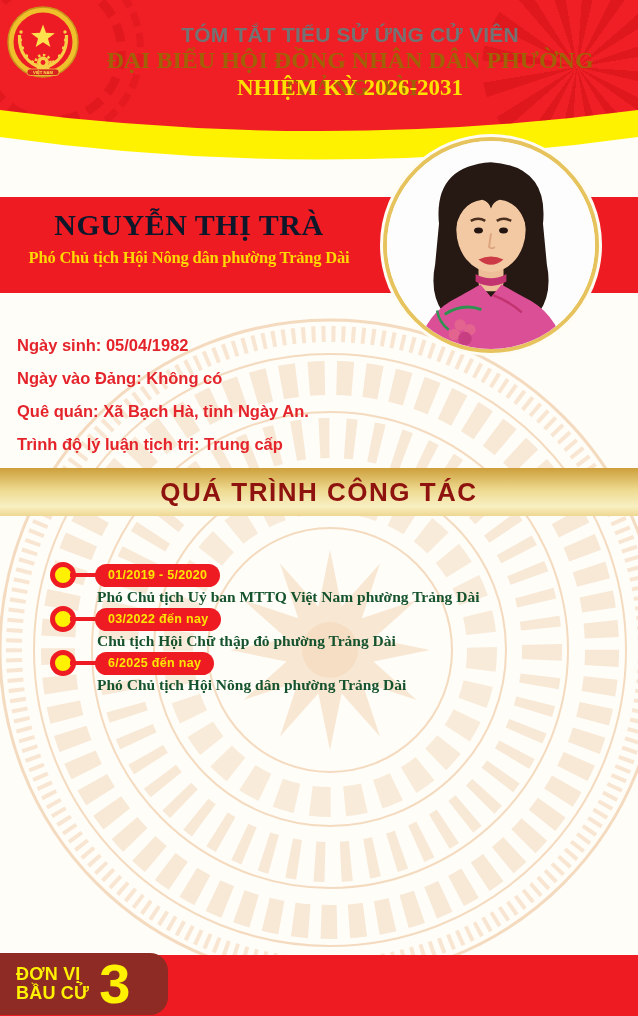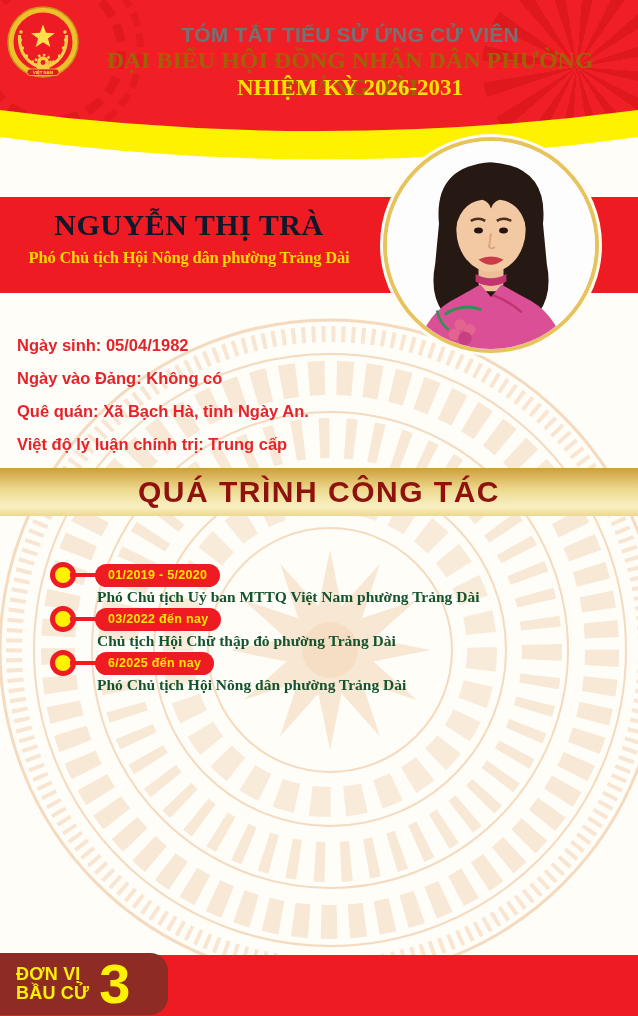--- a/index.html
+++ b/index.html
@@ -71,21 +71,21 @@
     color:#E4232B; white-space:nowrap;
   }
 
   
   .gold-band{
     left:0; top:468px; width:638px; height:48px; z-index:2;
     background:linear-gradient(180deg,#CD9F3B 0%,#EDD98F 45%,#F9F0C2 80%,#EED792 100%);
     text-align:center;
   }
   .gold-band-title{
-    font-size:30px; font-weight:bold; letter-spacing:1.5px;
+    font-size:26px; font-weight:bold; letter-spacing:1.5px;
     color:#8E120E; line-height:48px;border-radius:9px;
   }
 
   
   .timeline{left:0; top:0; z-index:2;}
   .tl-dot{
     position:absolute; left:50px; width:16px; height:16px;
     background:#FFF100; border:5px solid #EE1B23; border-radius:50%;
   }
   .tl-line{position:absolute; left:70px; width:32px; height:4px; background:#EE1B23;}
@@ -211,21 +211,21 @@
         <path d="M 60,180 Q 78,168 98,175" stroke="#2F9251" stroke-width="3" fill="none"></path>
         <path d="M 64,196 Q 54,188 52,176" stroke="#2F9251" stroke-width="2.5" fill="none"></path>
       </g>
     </svg>
   </div>
 
   <div class="abs details">
     <div class="detail-row">Ngày sinh: 05/04/1982</div>
     <div class="detail-row">Ngày vào Đảng: Không có</div>
     <div class="detail-row">Quê quán: Xã Bạch Hà, tỉnh Ngày An.</div>
-    <div class="detail-row">Việt độ lý luận chính trị: Trung cấp</div>
+    <div class="detail-row">Trình độ lý luận tịch trị: Trung cấp</div>
   </div>
 
   <div class="abs gold-band">
     <div class="gold-band-title">QUÁ TRÌNH CÔNG TÁC</div>
   </div>
 
   <div class="abs timeline">
     <div class="tl-dot" style="top:562px;"></div>
     <div class="tl-line" style="top:573px;"></div>
     <div class="tl-pill" style="top:564px;">01/2019 - 5/2020</div>

